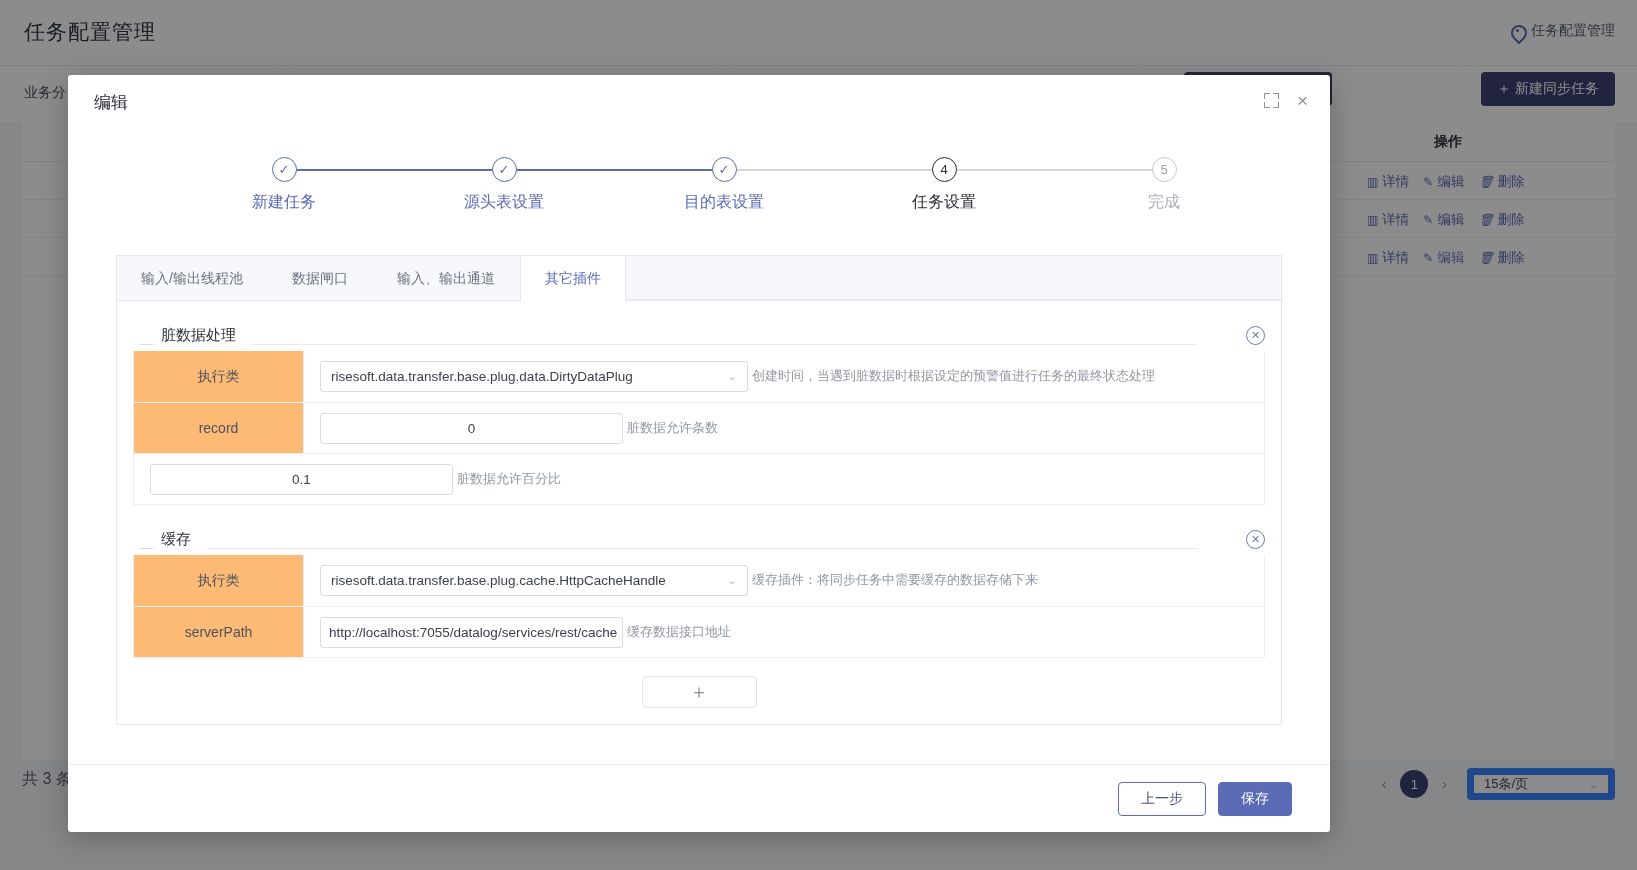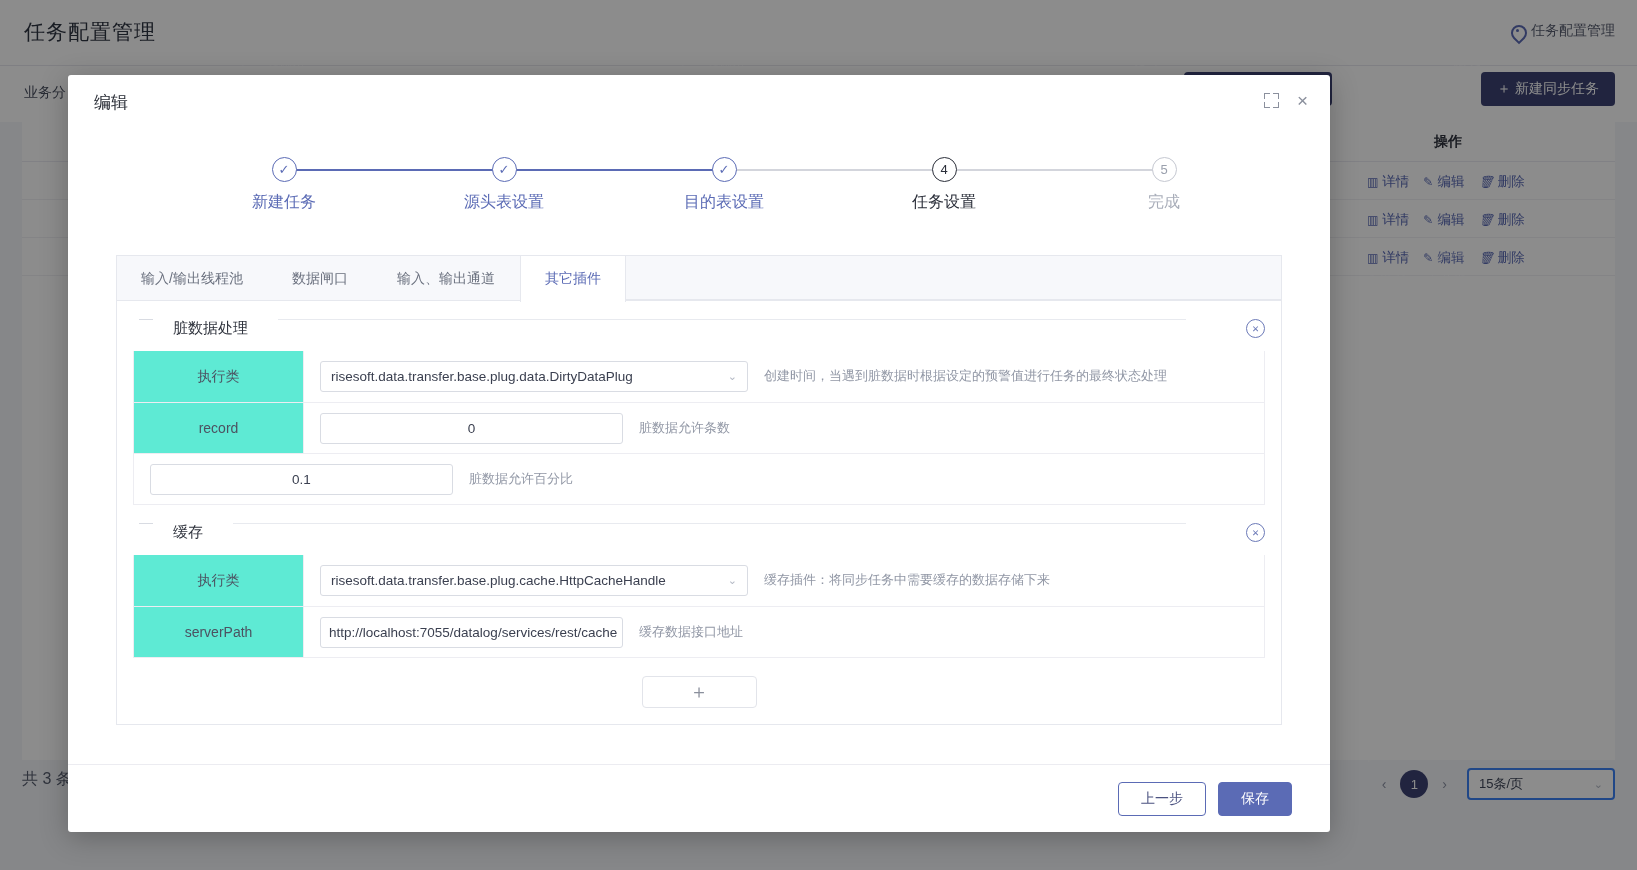--- a/index.html
+++ b/index.html
@@ -86,21 +86,21 @@
     display:flex; align-items:center; gap:10px;
   }
   .pg-arrow { color:#8a90a2; font-size:14px; padding:0 4px; }
   .pg-current {
     width:28px; height:28px; border-radius:50%;
     background:#3d4373; color:#fff; font-size:13px;
     display:flex; align-items:center; justify-content:center;
   }
   .pg-size {
     margin-left:6px; width:148px; height:32px;
-    border:2px solid #3b82f6; border-radius:4px; background:#fff;
+    border:7px solid #3b82f6; border-radius:4px; background:#fff;
     display:flex; align-items:center; justify-content:space-between;
     padding:0 10px; font-size:13px; color:#41485a;text-align:right;
   }
   .chev { color:#b3b8c4; font-size:11px; }
 
   
   .wm {
     position:absolute; color:rgba(255,255,255,0.42);
     font-size:13px; transform:rotate(-18deg);
     white-space:nowrap; pointer-events:none; line-height:1.5;
@@ -186,43 +186,43 @@
     background:#ffffff; color:#5b6bb5;
     border-left:1px solid #e6e8ee; border-right:1px solid #e6e8ee;
     margin-bottom:-1px; height:46px;
   }
   #tab-filler { flex:1; border-bottom:1px solid #e6e8ee; }
 
   #panel-body { padding:18px 16px 0 16px; height:calc(100% - 45px); overflow:hidden; }
 
   .section { margin-bottom:18px; position:relative; }
   .sec-head {
-    display:flex; align-items:flex-start; gap:20px;
-    padding-left:6px; position:relative; height:26px;font-family:Liberation Mono, monospace;
+    display:flex; align-items:flex-end; gap:8px;
+    padding-left:6px; position:relative; height:26px;
   }
   .sec-dash { width:14px; height:1px; background:#d8dbe2; }
   .sec-title { font-size:15px; color:#2e323c; white-space:nowrap; }
   .sec-rule { flex:1; height:1px; background:#e8eaef; margin-left:10px; margin-right:40px; }
   .sec-del {
     width:19px; height:19px; border-radius:50%;
     border:1.4px solid #6c7ab8; color:#6c7ab8;
     display:flex; align-items:center; justify-content:center;
     font-size:11px; cursor:pointer; flex-shrink:0;
   }
 
   .ftable { border:1px solid #ededf2; border-top:none; margin-top:6px; }
   .frow { display:flex; border-top:1px solid #ededf2; min-height:51px; }
   .frow:first-child { border-top:none; }
   .fcell-label {
-    width:170px; background:#5eead4; border-right:1px solid #ededf2;
+    width:170px; background:#fdba74; border-right:1px solid #ededf2;
     display:flex; align-items:center; justify-content:center;
     font-size:14px; color:#4c5261; padding:8px 6px;
   }
   .fcell-ctl {
-    display:flex; align-items:center; padding:9px 0 9px 16px; gap:16px;
+    display:flex; align-items:center; padding:9px 0 9px 16px; gap:4px;
     flex:1;
   }
   .sel {
     width:428px; height:31px; border:1px solid #d9dce3; border-radius:3px;
     display:flex; align-items:center; justify-content:space-between;
     padding:0 10px; font-size:13.5px; color:#3b4050; background:#fff;
   }
   .sel .chev { color:#b3b8c4; font-size:11px; }
   .txtin {
     width:303px; height:31px; border:1px solid #d9dce3; border-radius:3px;

